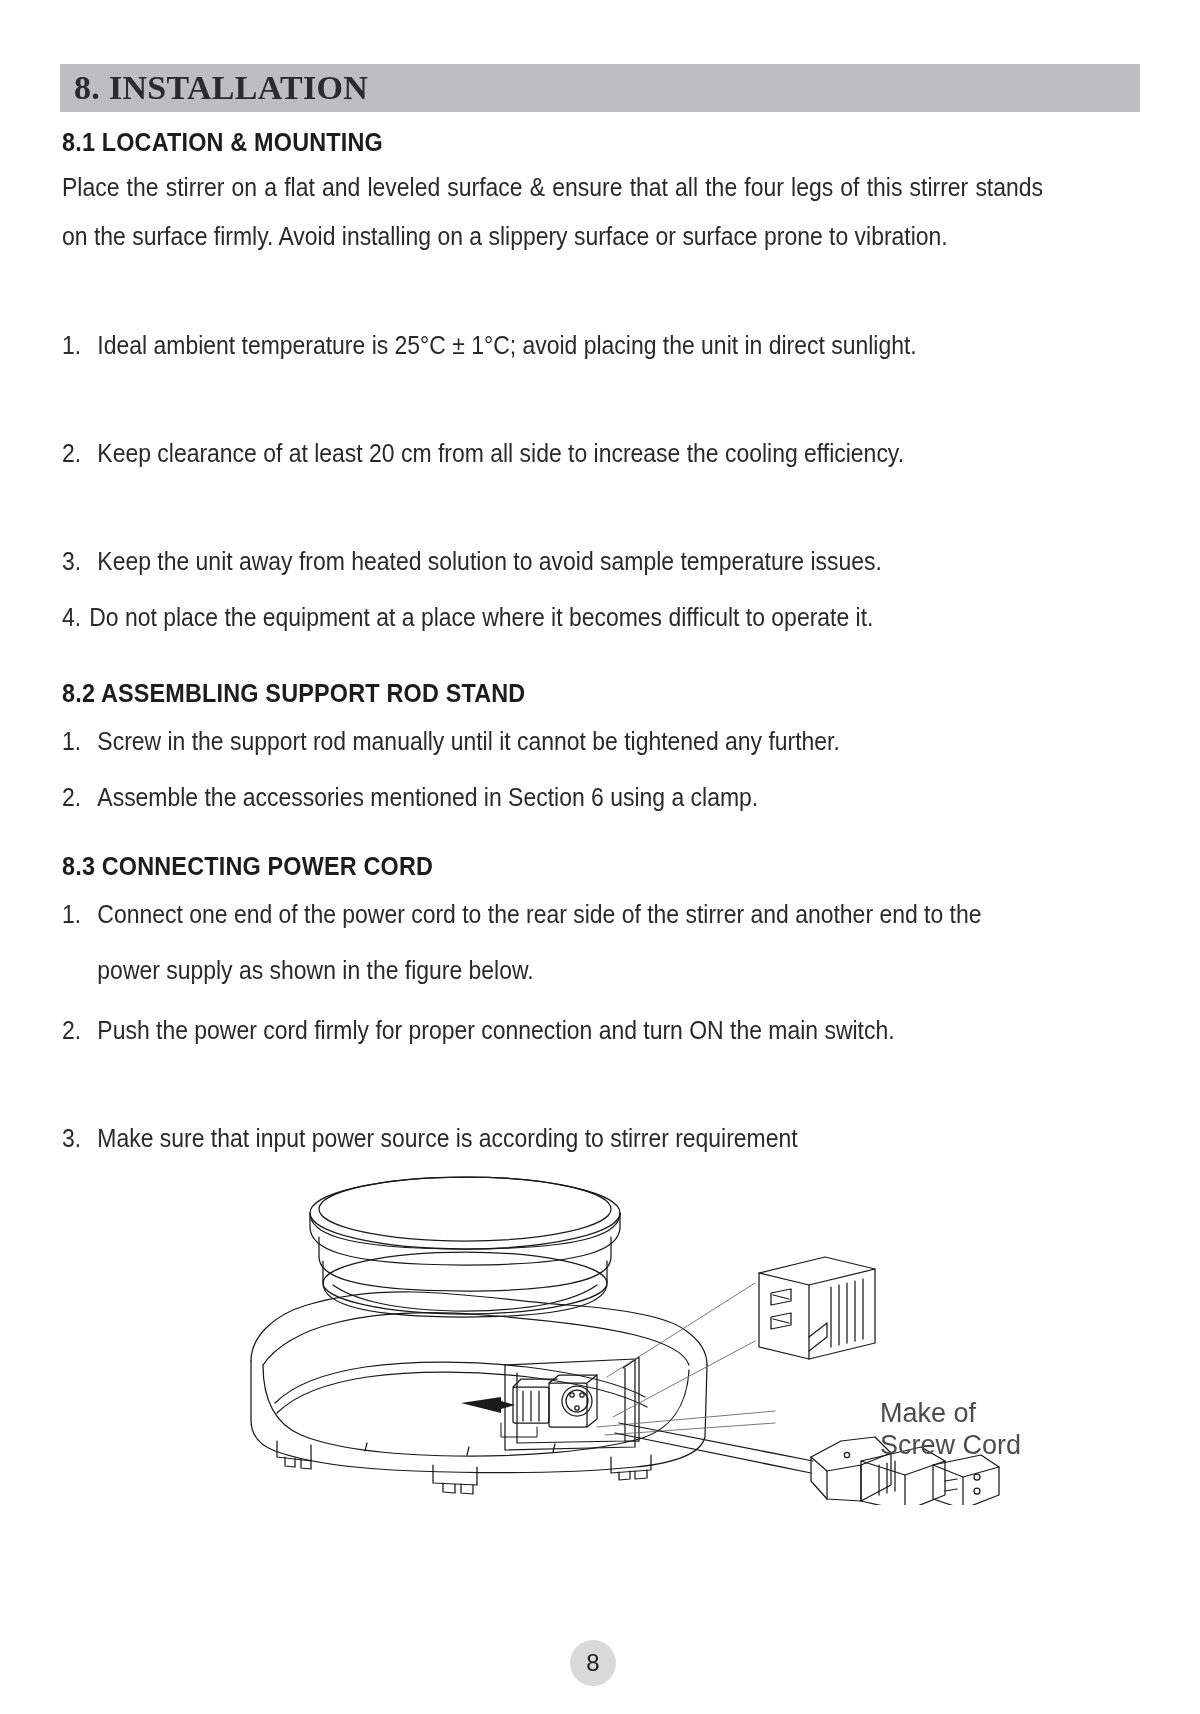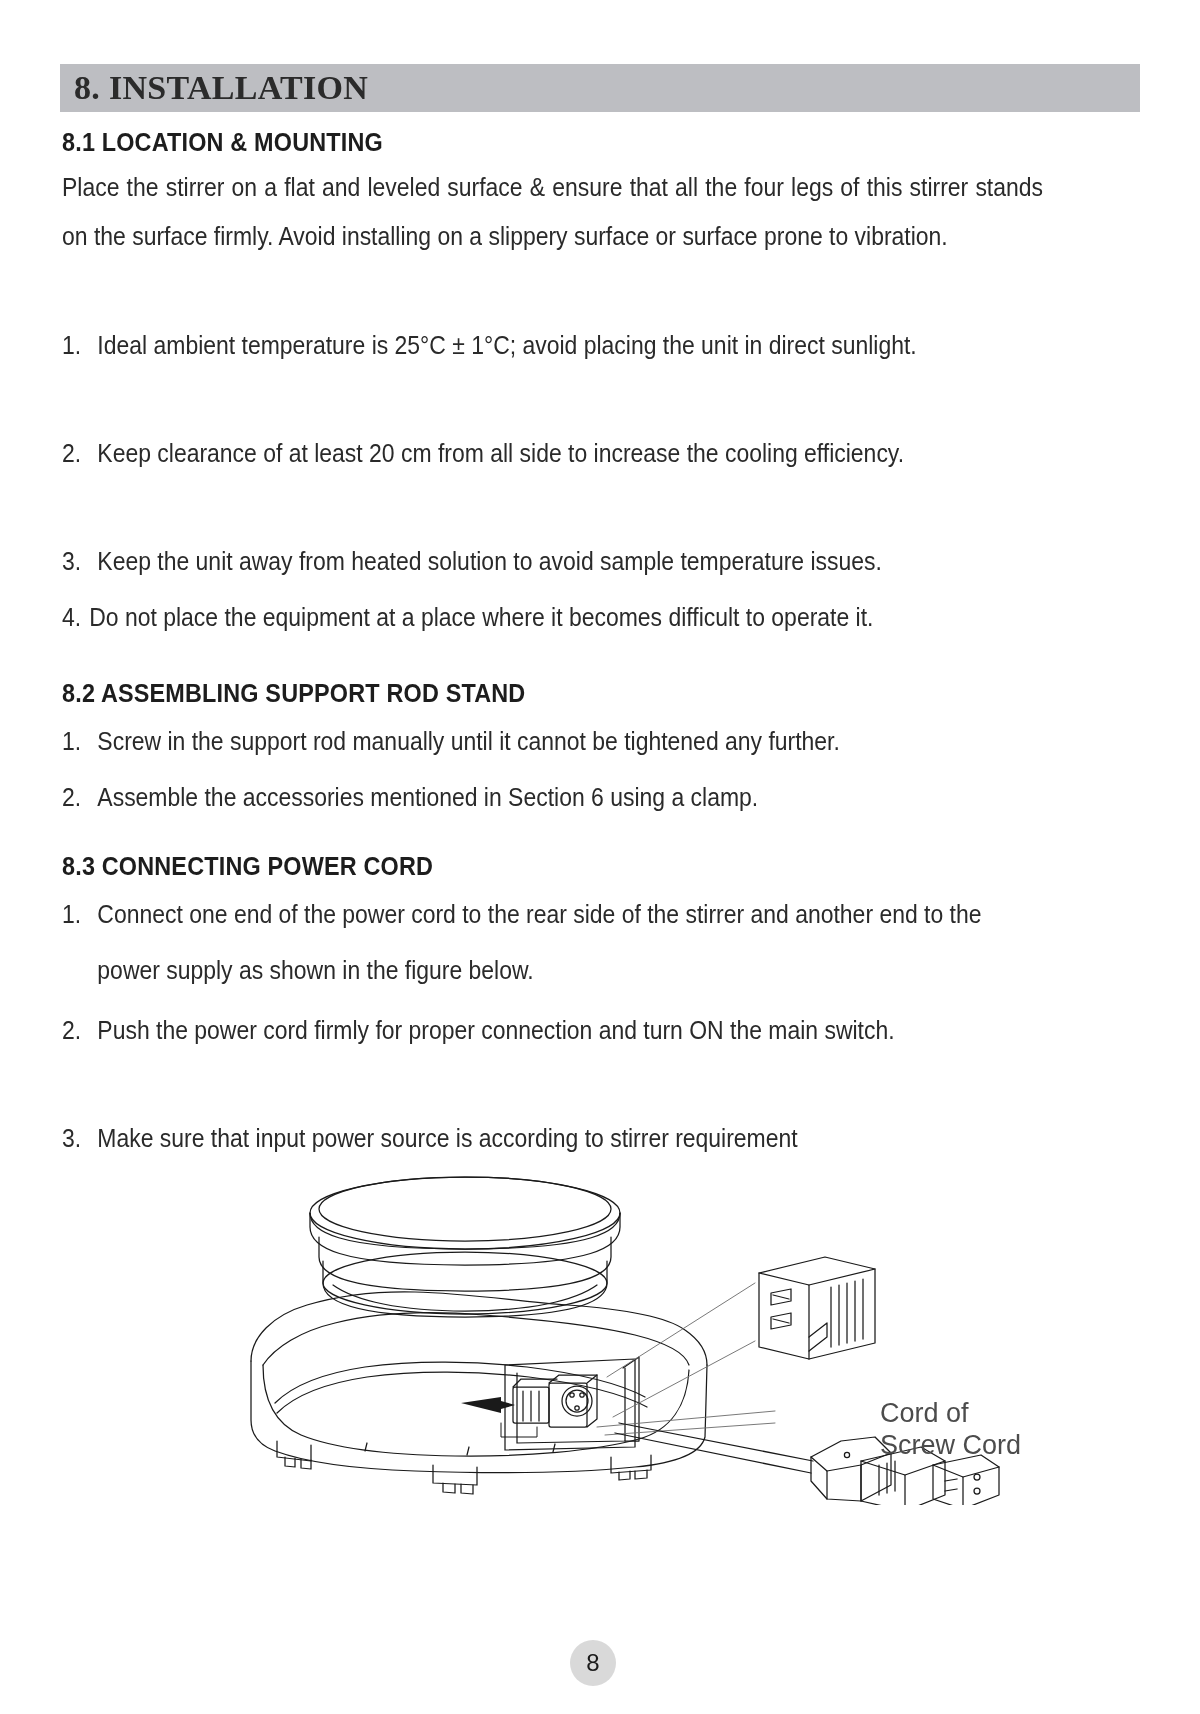--- a/index.html
+++ b/index.html
@@ -313,19 +313,19 @@
         <path d="M748,312 L784,302"></path>
         <circle cx="762" cy="312" r="3"></circle>
         <circle cx="762" cy="326" r="3"></circle>
         <path d="M730,316 L742,314"></path>
         <path d="M730,326 L742,324"></path>
       </g>
     </svg>
   </div>
 
   <div class="cord-label">
-    <div>Cord of</div>
+    <div>Make of</div>
     <div>Screw Cord</div>
   </div>
 
   <div class="page-num">8</div>
 
 </div>
 
 </body></html>

